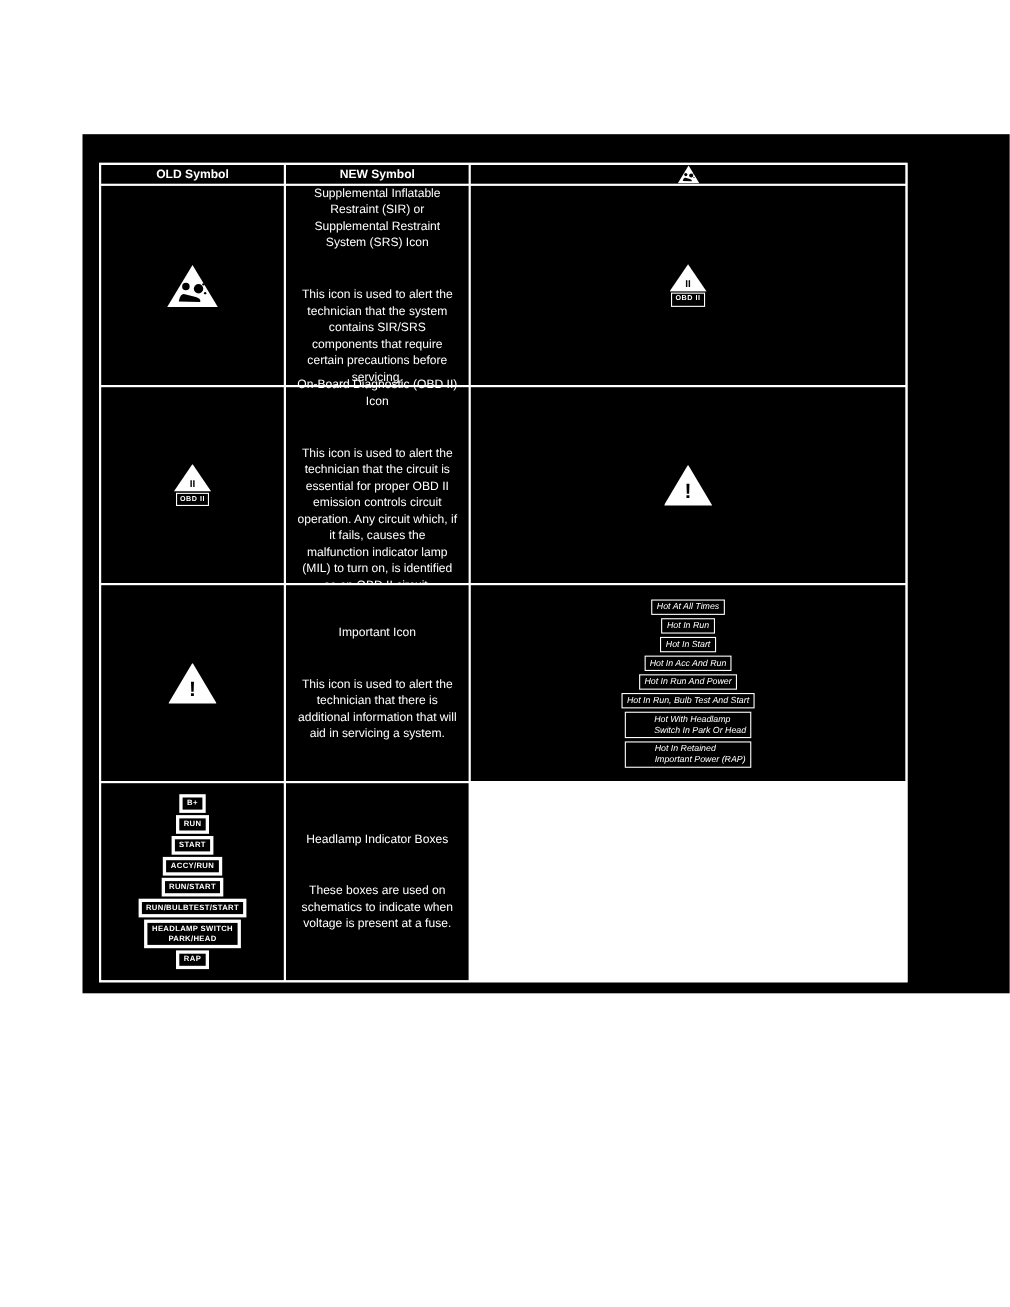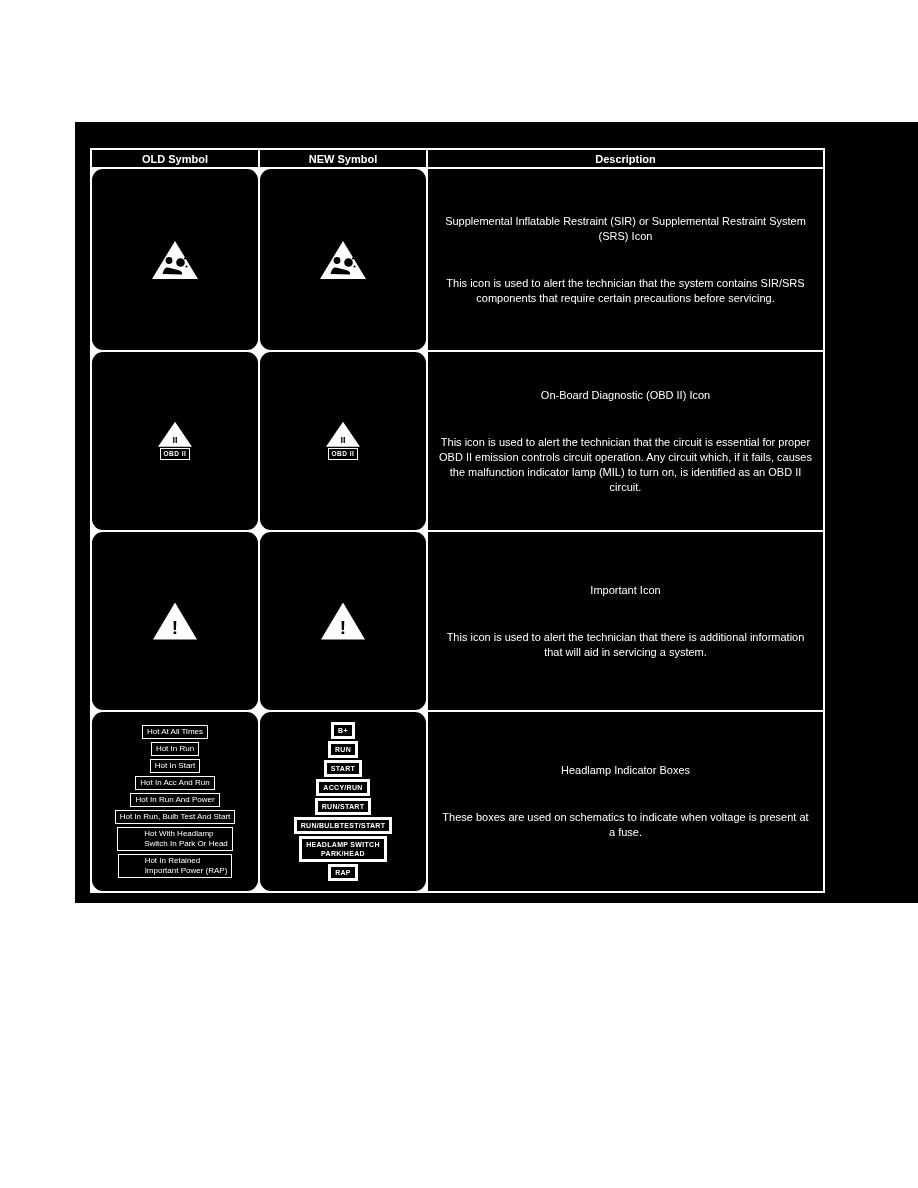--- a/index.html
+++ b/index.html
@@ -13,52 +13,51 @@
     position:absolute; left:15px; top:26px; width:735px; height:745px;
     display:grid; grid-template-columns:166px 166px 1fr;
     grid-template-rows:17px 181px 178px 178px auto;
     gap:2px; background:#fff; border:2px solid #fff;
   }
   .cell { background:#000; color:#fff; display:flex; align-items:center; justify-content:center; }
   .hcell { font-weight:bold; font-size:11px; }
   .desc-cell { flex-direction:column; gap:32px; padding:6px 10px; text-align:center;
     font-size:11px; line-height:15px; }
   .desc-title, .desc-body { white-space:pre-line; }
-  .sym-cell { flex-direction:column;border-radius:11px; }
+  .sym-cell { flex-direction:column; }
 
   
   .tri { background:#fff; clip-path:polygon(50% 0, 100% 100%, 0 100%);
     display:flex; align-items:flex-end; justify-content:center; color:#000; }
   .important-tri { width:44px; height:37px; font-weight:bold; font-size:19px;
     line-height:1; padding-bottom:3px; }
   .obd-icon { display:flex; flex-direction:column; align-items:center; }
   .obd-tri { width:34px; height:25px; font-weight:bold; font-size:9px; line-height:1; padding-bottom:2px; }
   .obd-box { margin-top:1px; border:1px solid #fff; background:#000; color:#fff;
     font-weight:bold; font-size:6.5px; line-height:1; padding:2px 3px; letter-spacing:.5px; }
 
   
   .old-stack { display:flex; flex-direction:column; align-items:center; gap:3px; }
   .old-box { border:1px solid #fff; background:#000; color:#fff; font-size:8px;
-    line-height:10px; padding:1px 4px; text-align:center; white-space:pre-line; }
+    line-height:10px; padding:1px 4px; text-align:center; white-space:pre-line;font-style:italic; }
   .old-box.two-line { text-align:left;padding-left:26px; }
   .new-stack { display:flex; flex-direction:column; align-items:center; gap:2px; }
   .new-box { background:#fff; padding:3px; }
   .new-box-inner { background:#000; color:#fff; font-weight:bold; font-size:7px;
     line-height:9px; padding:1px 4px; text-align:center; white-space:pre-line; letter-spacing:.3px; }
 </style>
 </head>
 <body>
 
 <div class="page">
   <div class="scan-panel">
     <div class="symbols-table">
 
       <div class="cell hcell">OLD Symbol</div>
       <div class="cell hcell">NEW Symbol</div>
-      <div class="cell hcell">Description</div>
 
       <div class="cell sym-cell">
         <svg width="48" height="40" viewBox="0 0 48 40">
           <polygon points="24,1 47,39 1,39" fill="#ffffff"></polygon>
           <circle cx="18" cy="20.5" r="3.4" fill="#000"></circle>
           <path d="M11.5 34 q1.5 -7.5 5.5 -6.5 l10 2.5 q5 1.5 4 4.5 z" fill="#000"></path>
           <circle cx="29.5" cy="22.5" r="4.3" fill="#000"></circle>
           <circle cx="35.5" cy="26.5" r="1.1" fill="#000"></circle>
           <circle cx="34" cy="18.5" r="1.1" fill="#000"></circle>
         </svg>

